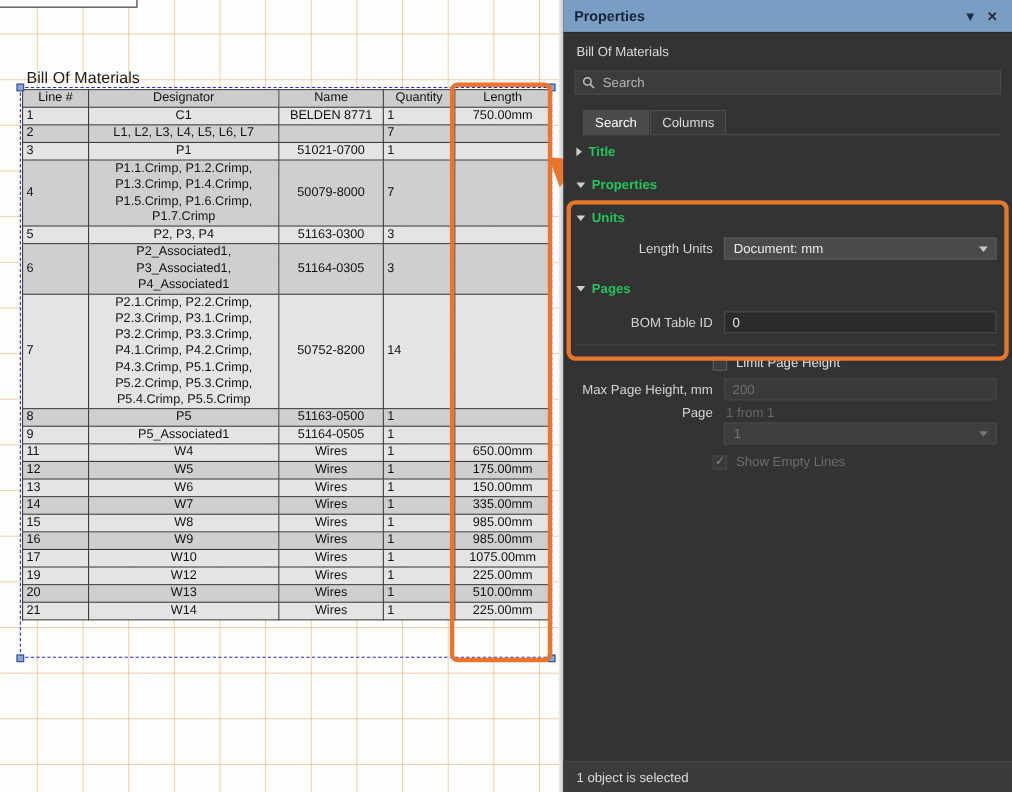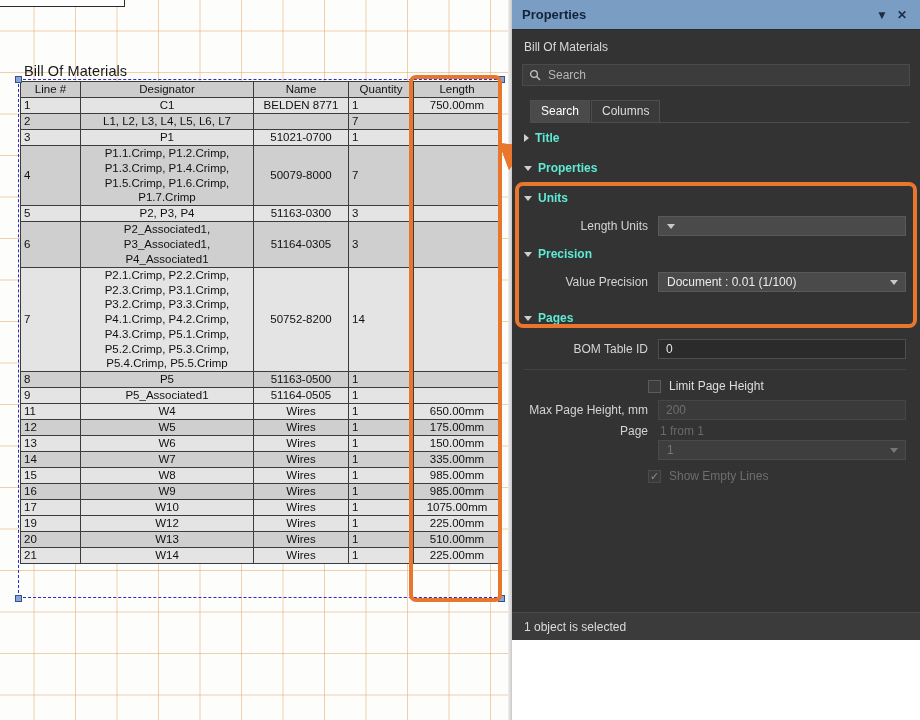--- a/index.html
+++ b/index.html
@@ -78,21 +78,21 @@
     position:absolute;left:409px;top:75px;width:93px;height:527px;
     border:4px solid #e8762c;border-radius:7px;box-sizing:border-box;
     pointer-events:none;
   }
 
   
   #arrow-svg{position:absolute;left:495px;top:140px;width:75px;height:55px;pointer-events:none;}
 
   
   #panel{
-    position:absolute;left:512px;top:0;width:408px;height:640px;
+    position:absolute;left:512px;top:0;width:408px;height:720px;
     background:#333333;color:#d6d6d6;font-size:12px;
   }
   .panel-title{
     height:29px;background:#7a9dc4;
     display:flex;align-items:center;
     padding:0 8px 0 10px;
     color:#14233a;font-weight:bold;font-size:13px;
     border-bottom:1px solid #2a2a2a;
   }
   .panel-title .ttl{flex:1;}
@@ -113,21 +113,21 @@
     padding:3px 10px 4px 10px;font-size:12px;color:#dcdcdc;cursor:pointer;
     border:1px solid #4e4e4e;border-bottom:none;background:#3a3a3a;
     margin-right:1px;
   }
   .tab.active{background:#4a4a4a;color:#ffffff;}
   .tab-underline{height:1px;background:#4e4e4e;margin-left:18px;margin-right:10px;}
 
   .section{margin:0;}
   .sec-head{
     display:flex;align-items:center;gap:6px;
-    padding:8px 0 8px 12px;font-weight:bold;font-size:12px;color:#5eead4;
+    padding:8px 0 8px 12px;font-weight:bold;font-size:12px;color:#22c55e;
     cursor:pointer;
   }
   .tri{width:0;height:0;display:inline-block;}
   .tri-right{border-left:5px solid #cfcfcf;border-top:4px solid transparent;border-bottom:4px solid transparent;}
   .tri-down{border-top:5px solid #cfcfcf;border-left:4px solid transparent;border-right:4px solid transparent;}
 
   .row{display:flex;align-items:center;padding:3px 14px 3px 12px;}
   .row .lbl{
     width:124px;text-align:right;padding-right:10px;font-size:12px;color:#d4d4d4;
     flex:0 0 auto;
@@ -417,41 +417,27 @@
 
     <div class="section">
       <div class="sec-head">
         <span class="tri tri-down"></span>
         <span>Units</span>
       </div>
       <div class="row">
         <div class="lbl">Length Units</div>
         <div class="ctrl">
           <div class="combo">
+            <span class="cv">Document: mm</span>
             <span class="carat"></span>
           </div>
         </div>
       </div>
     </div>
 
-    <div class="section">
-      <div class="sec-head">
-        <span class="tri tri-down"></span>
-        <span>Precision</span>
-      </div>
-      <div class="row">
-        <div class="lbl">Value Precision</div>
-        <div class="ctrl">
-          <div class="combo">
-            <span class="cv">Document : 0.01 (1/100)</span>
-            <span class="carat"></span>
-          </div>
-        </div>
-      </div>
-    </div>
 
     <div class="hl-units"></div>
 
     <div class="section" style="margin-top:8px">
       <div class="sec-head">
         <span class="tri tri-down"></span>
         <span>Pages</span>
       </div>
 
       <div class="row" style="padding-top:6px">

